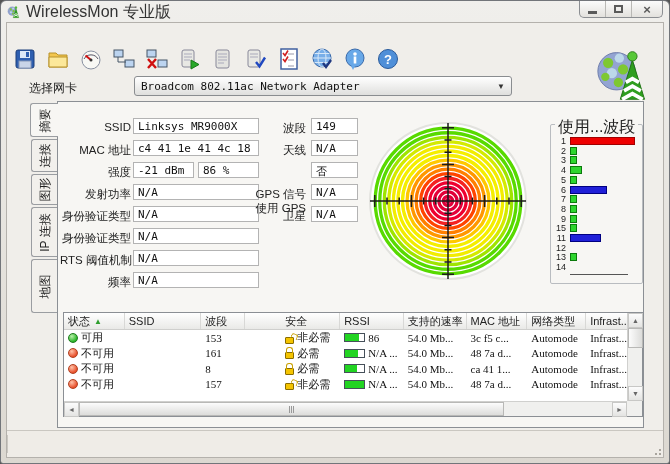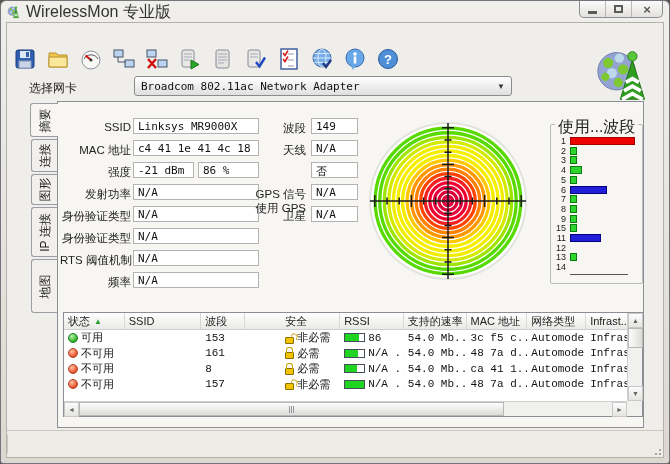--- a/index.html
+++ b/index.html
@@ -52,21 +52,21 @@
   .ch-num{position:absolute;left:0;width:15px;text-align:right;font-size:9px;color:#222;line-height:9px;}
   .ch-bar{position:absolute;left:19px;top:0;height:8px;}
   .ch-axis{position:absolute;left:19px;width:58px;border-top:1px solid #555;}
   
   .aptable{position:absolute;left:5px;top:210px;width:580px;height:105px;background:#fff;border:1px solid #8b8f94;}
   .tbl-head{display:flex;height:17px;background:linear-gradient(#ffffff,#e9e9e7);border-bottom:1px solid #cfcfcd;}
   .th{font-size:11px;color:#222;padding:1px 4px;border-right:1px solid #d8d8d6;white-space:nowrap;overflow:hidden;display:flex;align-items:center;gap:4px;}
   .sort-arrow{color:#2e9e2e;font-size:8px;}
   .tr{display:flex;height:15.5px;align-items:center;}
   .td{font-size:11px;color:#111;padding:0 4px;white-space:nowrap;overflow:hidden;display:flex;align-items:center;gap:3px;}
-  .mono{font-family:Liberation Mono, monospace;}
+  .mono{font-family:Liberation Serif, serif;}
   .c-status{width:62px;}.c-ssid{width:78px;}.c-band{width:45px;}.c-sec{width:60px;margin-left:36px;}.c-rssi{width:65px;}
   .c-rate{width:64px;}.c-mac{width:62px;}.c-type{width:60px;}.c-infra{width:57px;border-right:none;}
   .dot{width:10px;height:10px;border-radius:50%;flex:none;}
   .dot.green{background:radial-gradient(circle at 35% 30%,#b8f0a8,#28b428 70%);border:1px solid #1d7a1d;}
   .dot.red{background:radial-gradient(circle at 35% 30%,#ffc2a8,#e8502c 70%);border:1px solid #b04020;}
   .padlock{width:9px;height:7px;background:#f5c400;border:1px solid #8a6d00;border-radius:1px;position:relative;margin-top:5px;flex:none;}
   .padlock::before{content:'';position:absolute;width:5px;height:5px;border:1.5px solid #c8a000;border-bottom:none;border-radius:3px 3px 0 0;top:-6px;left:0px;}
   .padlock.open::before{left:4px;transform:rotate(22deg);transform-origin:bottom left;}
   .rssi-bar{width:21px;height:9px;border:1px solid #46505a;background:#fff;flex:none;}
   .rssi-fill{height:100%;background:#22d422;}

